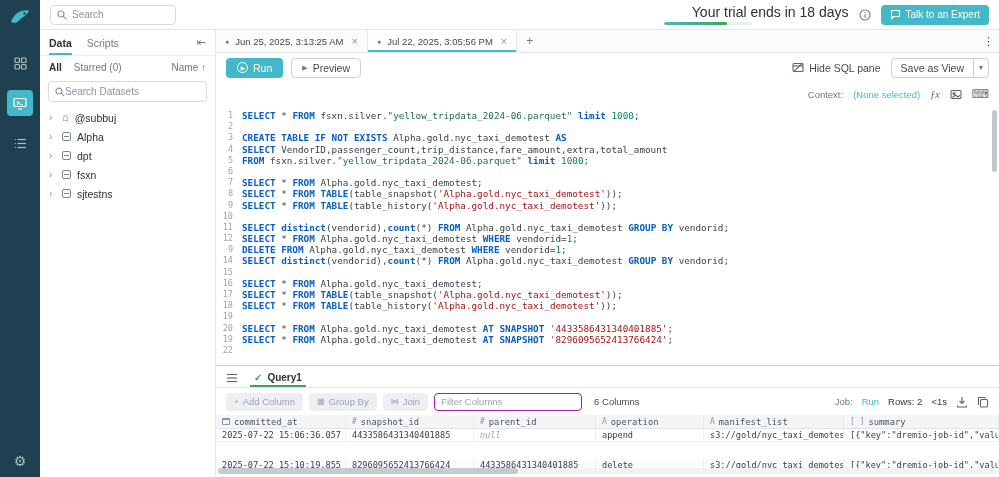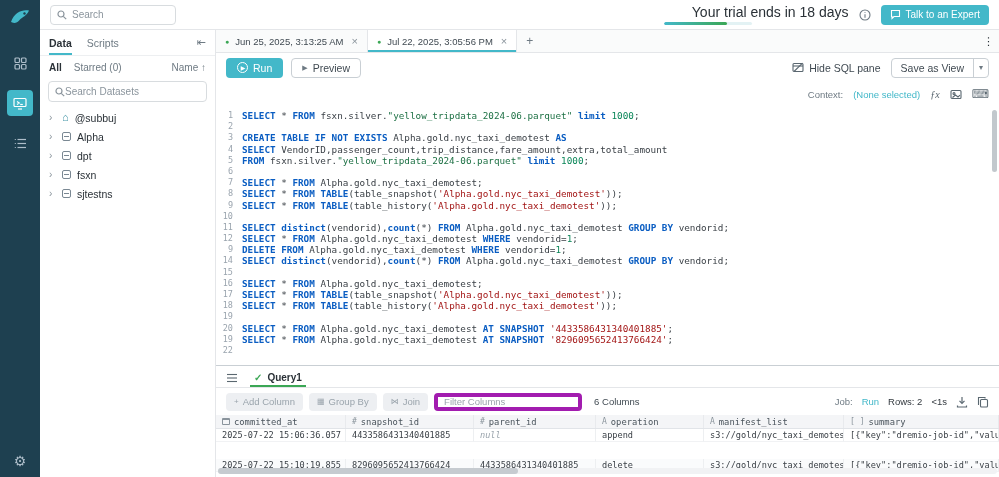--- a/index.html
+++ b/index.html
@@ -116,21 +116,21 @@
   .rtabs{height:22px;display:flex;align-items:flex-end;padding:0 10px;gap:12px;
     border-bottom:1px solid #E4E6E9;}
   .rview-ic{color:#5A6770;margin-bottom:4px;cursor:pointer;}
   .rtab{display:flex;align-items:center;gap:5px;font-size:10px;color:#2A3137;font-weight:bold;
     padding:0 4px 4px;box-shadow:inset 0 -2px 0 var(--green);cursor:pointer;}
   .check-ic{color:var(--green);font-size:10px;}
   .rtoolbar{height:27px;display:flex;align-items:center;padding:0 10px;gap:6px;}
   .rbtn{height:18px;background:#EDEFF2;color:#9AA4AC;border-radius:4px;display:flex;
     align-items:center;gap:4px;padding:0 8px;font-size:9.5px;cursor:default;}
   .rbtn .ic{font-size:8px;}
-  .filtercols{height:18px;width:148px;border:4px solid #a21caf;border-radius:4px;
+  .filtercols{height:18px;width:148px;border:1px solid #a21caf;border-radius:4px;
     padding:0 6px;font-size:9.5px;font-family:inherit;outline:0;color:#32383E;}
   .filtercols::placeholder{color:#9AA4AC;}
   .cols-count{font-size:9.5px;color:#404A52;margin-left:6px;}
   .rtoolbar-right{margin-left:auto;display:flex;align-items:center;gap:9px;}
   .job-label{font-size:9.5px;color:#6E7A83;}
   .job-link{font-size:9.5px;color:var(--accent);cursor:pointer;}
   .stat{font-size:9.5px;color:#32383E;}
   .tool-ic{color:#5A6770;cursor:pointer;display:flex;align-items:center;}
 
   .rtable{font-family:"DejaVu Sans Mono",monospace;}

